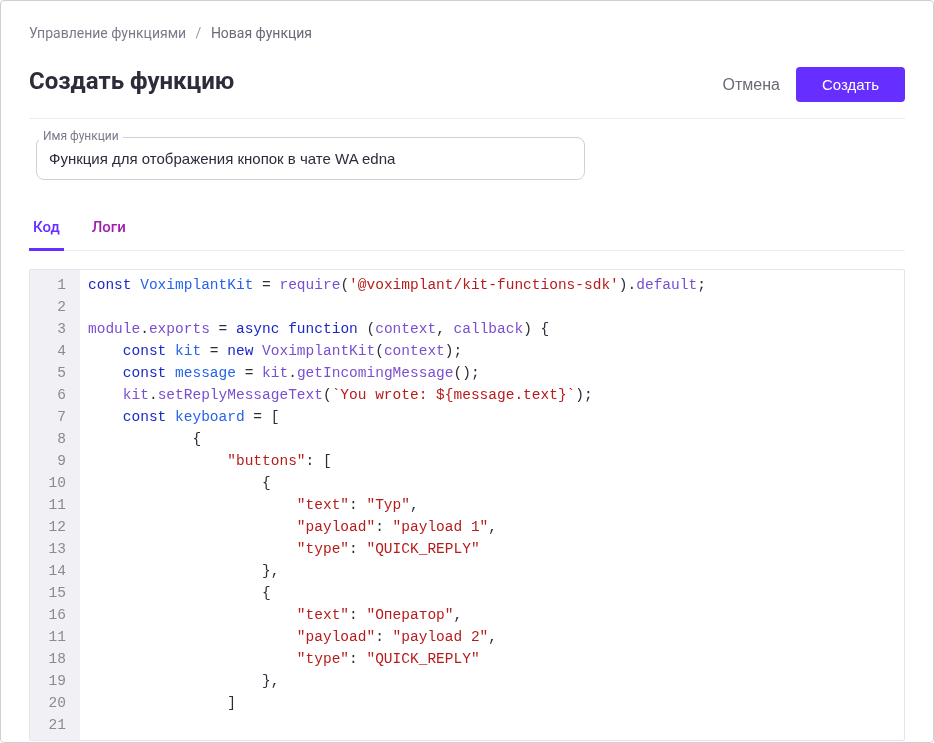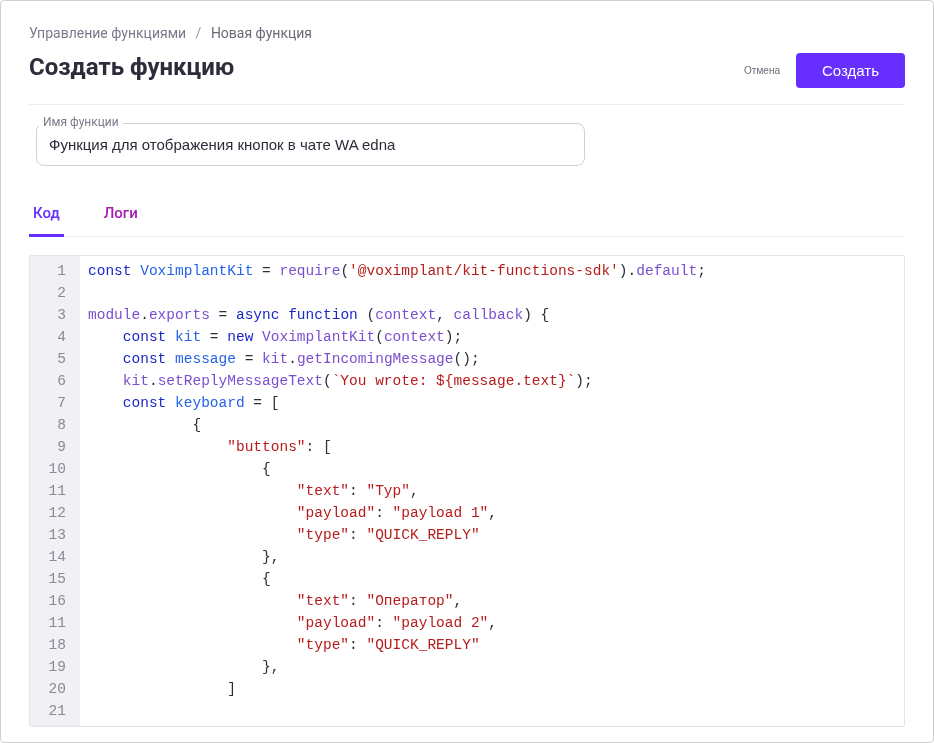--- a/index.html
+++ b/index.html
@@ -13,21 +13,21 @@
       border-radius: 4px;
       overflow: hidden;
       padding: 0;
     }
     .container {
       padding: 24px 28px 0 28px;
     }
     .breadcrumb {
       font-size: 14px;
       color: #7a7a8c;
-      margin-bottom: 12px;
+      margin-bottom: 26px;
     }
     .breadcrumb .bc-link { color: #7a7a8c; }
     .breadcrumb .bc-sep { margin: 0 6px; color: #9a9aa6; }
     .breadcrumb .bc-current { color: #6a6a78; }
     .header-row {
       display: flex;
       align-items: flex-start;
       justify-content: space-between;
       margin-bottom: 18px;
       padding-bottom: 16px;
@@ -36,21 +36,21 @@
     .page-title {
       font-size: 24px;
       font-weight: 700;
       color: #2c2c3a;
     }
     .actions { display: flex; align-items: center; gap: 16px; }
     .btn-cancel {
       background: transparent;
       border: none;
       color: #6a6a78;
-      font-size: 10px;
+      font-size: 16px;
       cursor: pointer;
     }
     .btn-create {
       background: #662eff;
       border: none;
       color: #fff;
       font-size: 15px;
       font-weight: 500;
       padding: 9px 26px;
       border-radius: 4px;
@@ -75,21 +75,21 @@
       width: 100%;
       padding: 12px 12px;
       font-size: 15px;
       color: #2c2c3a;
       border: 1px solid #d0d0d6;
       border-radius: 8px;
       outline: none;
     }
     .tabs {
       display: flex;
-      gap: 36px;
+      gap: 24px;
       border-bottom: 1px solid #ececf1;
       margin-bottom: 18px;
     }
     .tab {
       padding: 10px 4px 12px 4px;
       font-size: 15px;
       color: #a21caf;
       cursor: pointer;
       border-bottom: 3px solid transparent;
       margin-bottom: -1px;

